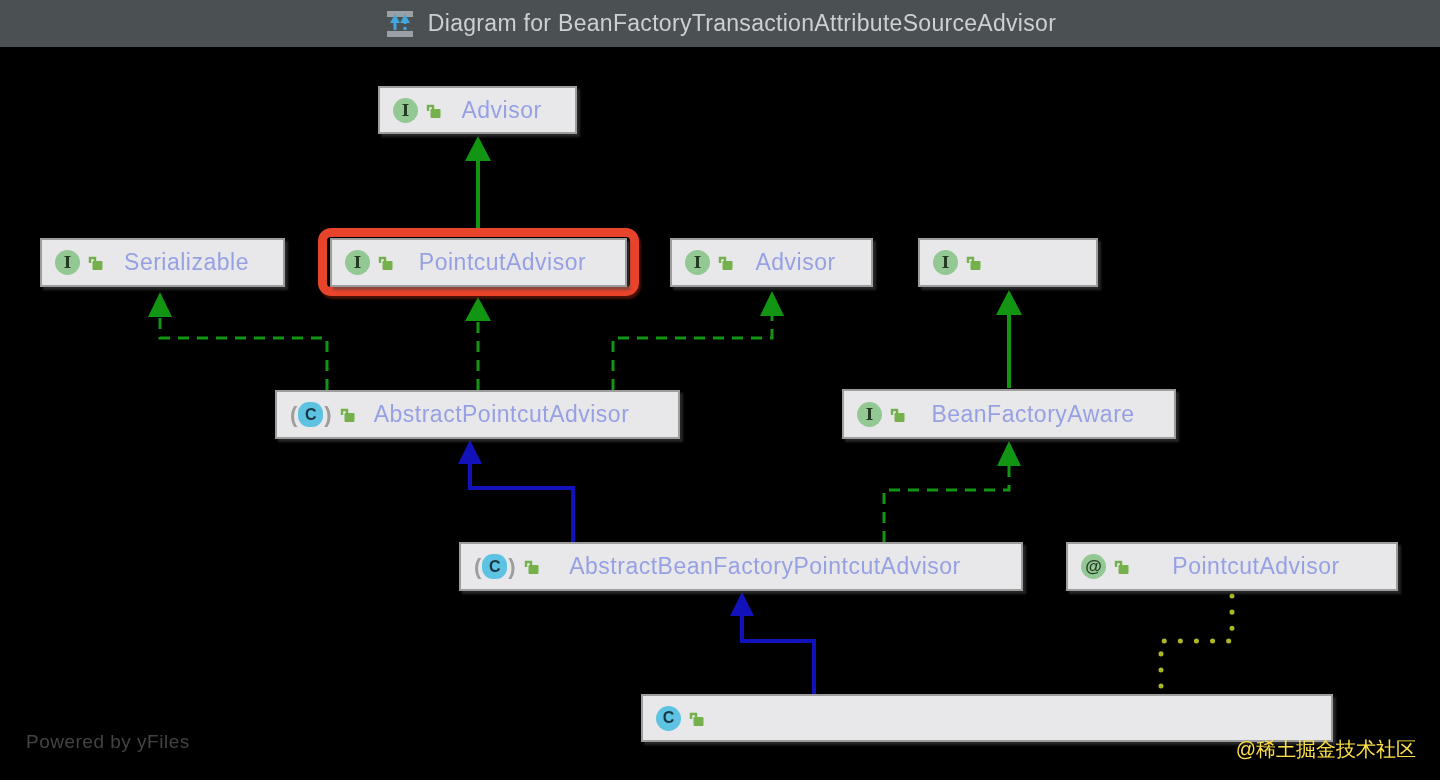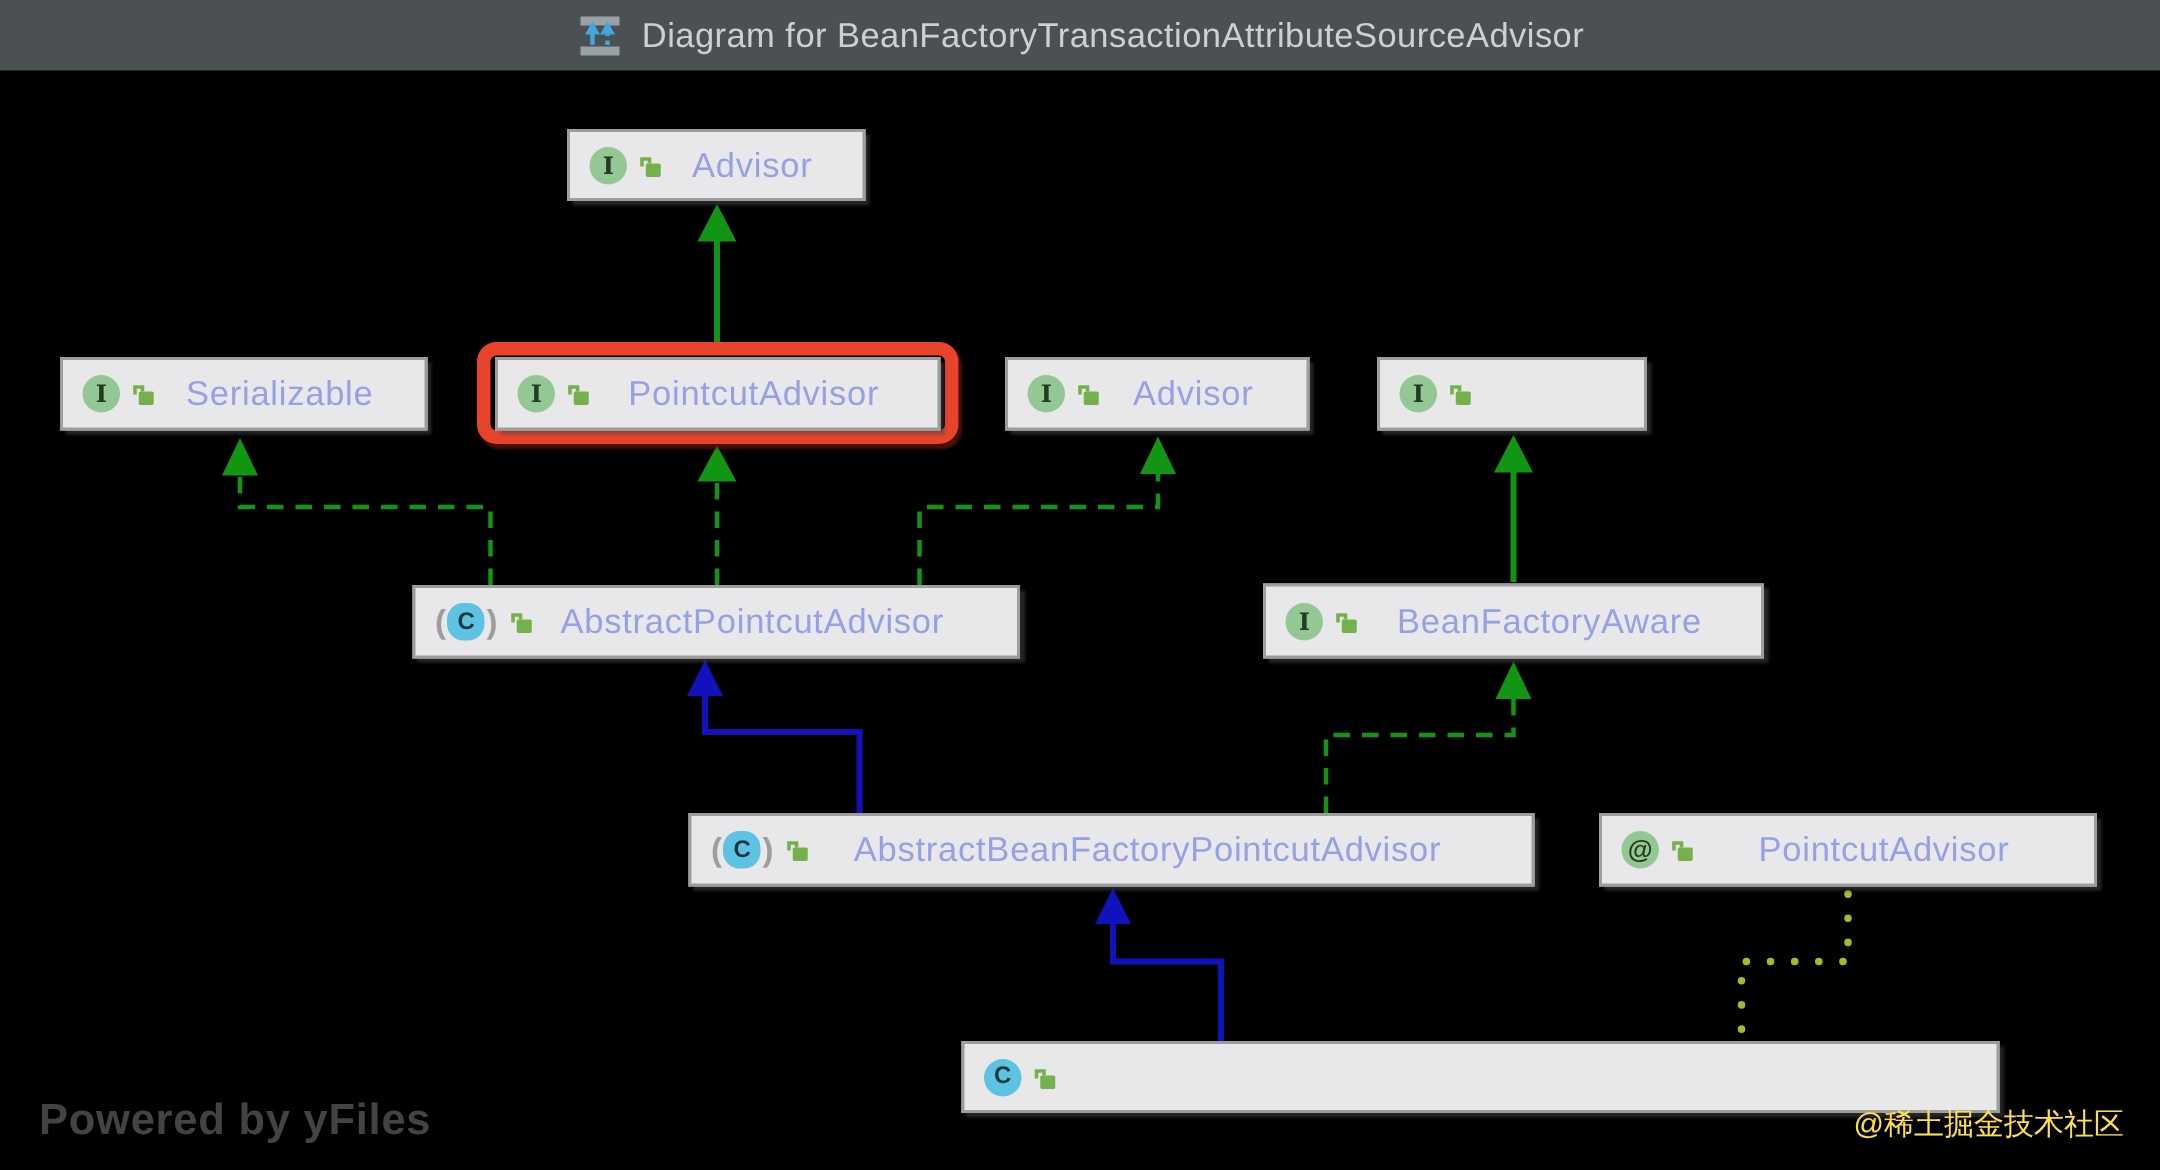--- a/index.html
+++ b/index.html
@@ -42,21 +42,21 @@
   .lock-icon { width:17px; height:17px; display:block; }
   .node .label { flex:1; text-align:center; padding-left:48px; color:#96a1e4;
                  font-size:23px; letter-spacing:.5px; white-space:nowrap; }
 
   
   .highlight-ring { position:absolute; border:9px solid #e8432b; border-radius:13px;
                     box-shadow:2px 3px 2px rgba(120,30,15,.6); }
 
   
   .powered { position:absolute; left:26px; top:731px; color:#434343;
-             font-size:29px; letter-spacing:.5px;font-weight:bold; }
+             font-size:19px; letter-spacing:.5px; }
   .watermark { position:absolute; right:24px; top:736px; color:#fde047; font-size:20px; }
 </style>
 </head>
 <body>
 
 <div id="stage">
 
   <div class="titlebar">
     <svg class="diagram-glyph" viewBox="0 0 32 32">
       <rect x="3" y="3" width="26" height="6" fill="#9aa1a6"></rect>

